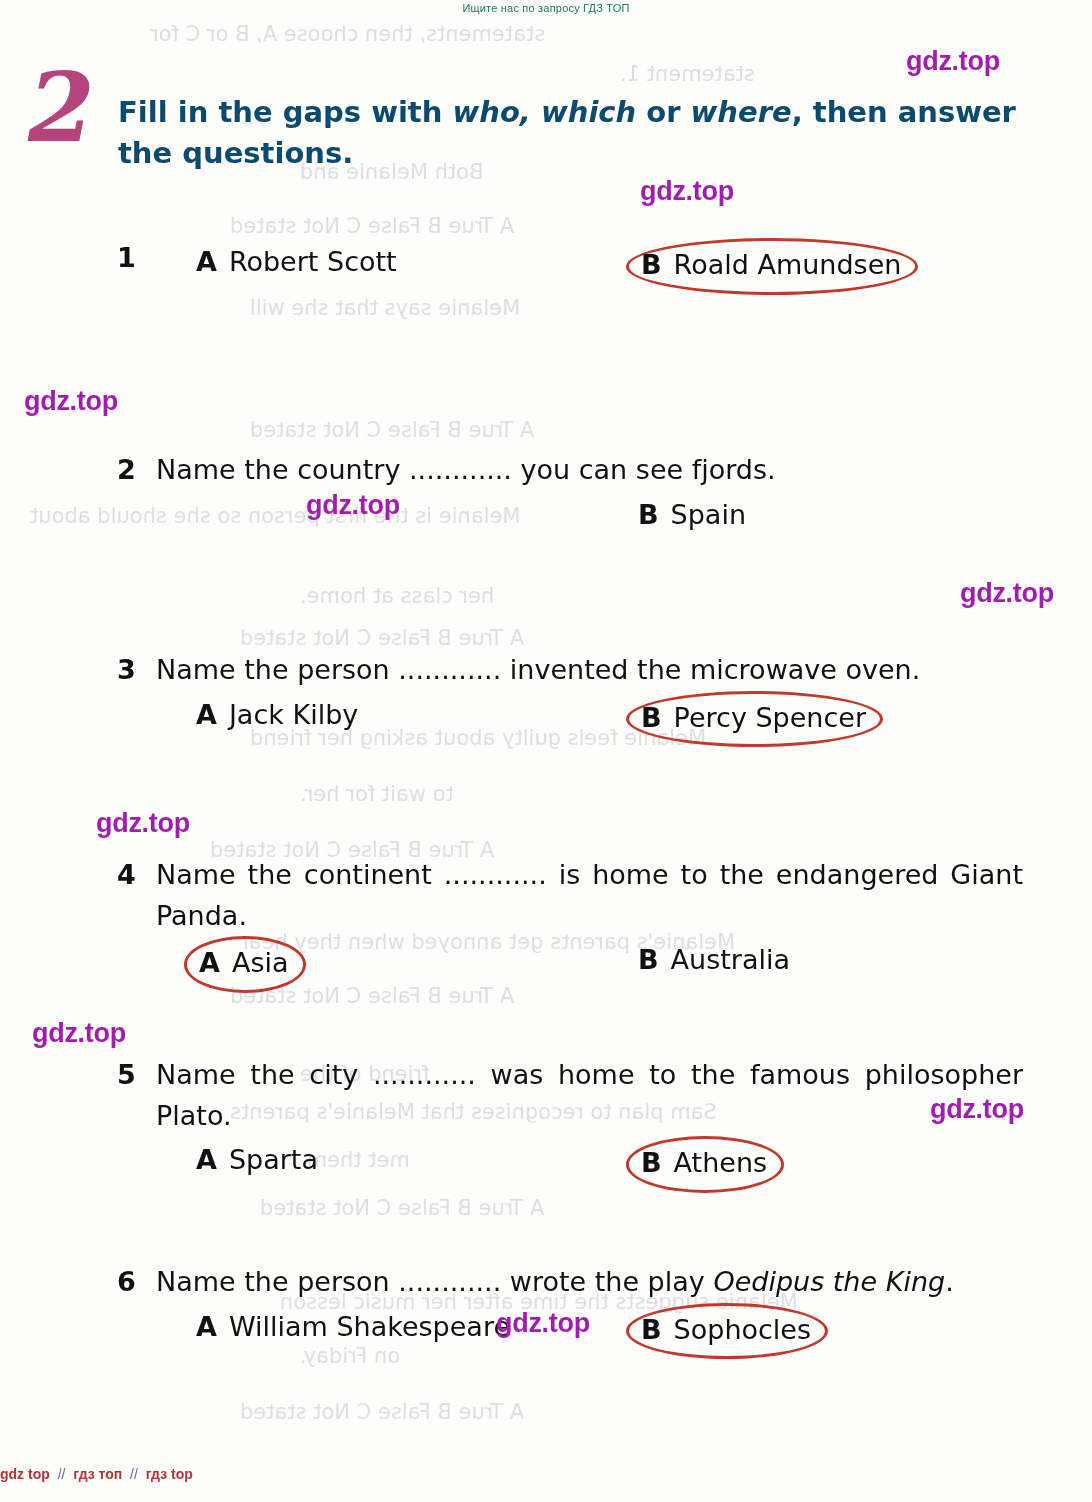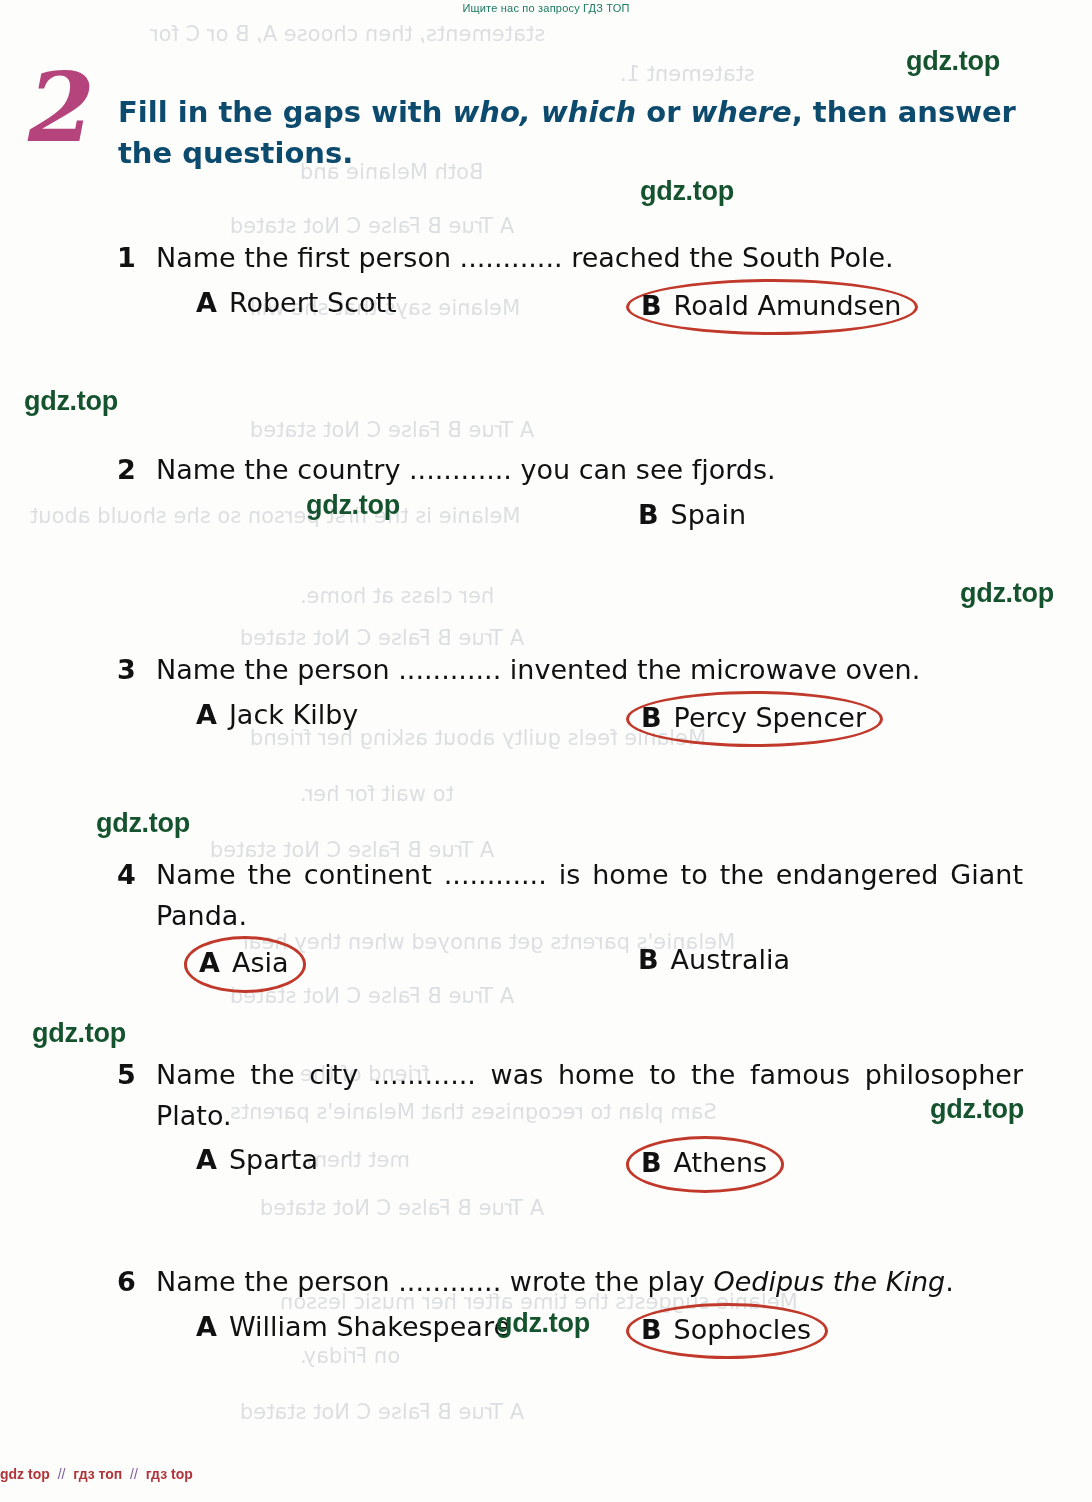--- a/index.html
+++ b/index.html
@@ -60,21 +60,21 @@
     white-space: nowrap;
     font-size: 21px;
   }
 
   
   .wm {
     position: absolute;
     font-family: "Liberation Sans", sans-serif;
     font-size: 27px;
     font-weight: bold;
-    color: #14532d;
+    color: #a21caf;
     z-index: 5;
     letter-spacing: -0.3px;
   }
 
   
   .sheet {
     position: absolute;
     inset: 0;
     z-index: 3;
   }
@@ -174,21 +174,20 @@
   </div>
 
 <div class="top-banner">Ищите нас по запросу ГДЗ ТОП</div>
 
 <div class="sheet">
   <div class="ex-number">2</div>
   <div class="ex-title" id="instruction"><span>Fill in the gaps with </span><i>who, which</i><span> or </span><i>where</i><span>, then answer the questions.</span></div>
   <div id="questions">
       <div class="q" style="top: 238px;">
         <span class="num">1</span>
-        <span class="stem">Name the first person ............ reached the South Pole.</span>
         <div class="opts">
           <div class="opt colB circled"><span class="letter">B</span><span>Roald Amundsen</span></div>
           <div class="opt colA"><span class="letter">A</span><span>Robert Scott</span></div>
         </div>
       </div>
       <div class="q" style="top: 450px;">
         <span class="num">2</span>
         <span class="stem">Name the country ............ you can see fjords.</span>
         <div class="opts">
           <div class="opt colB"><span class="letter">B</span><span>Spain</span></div>

